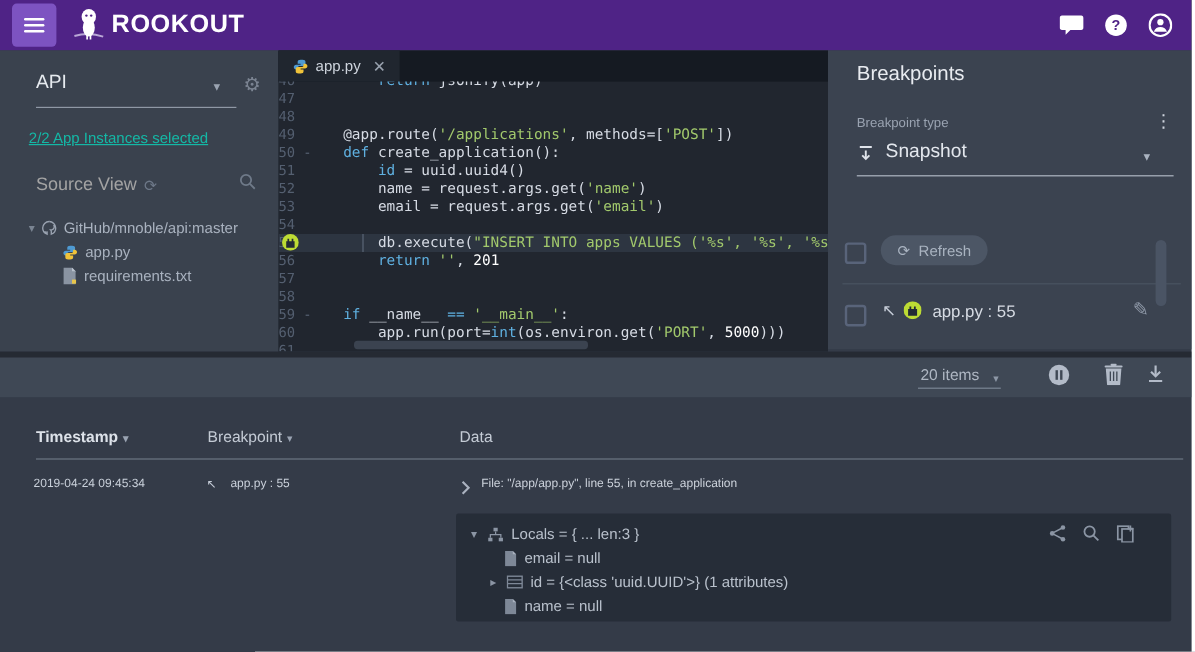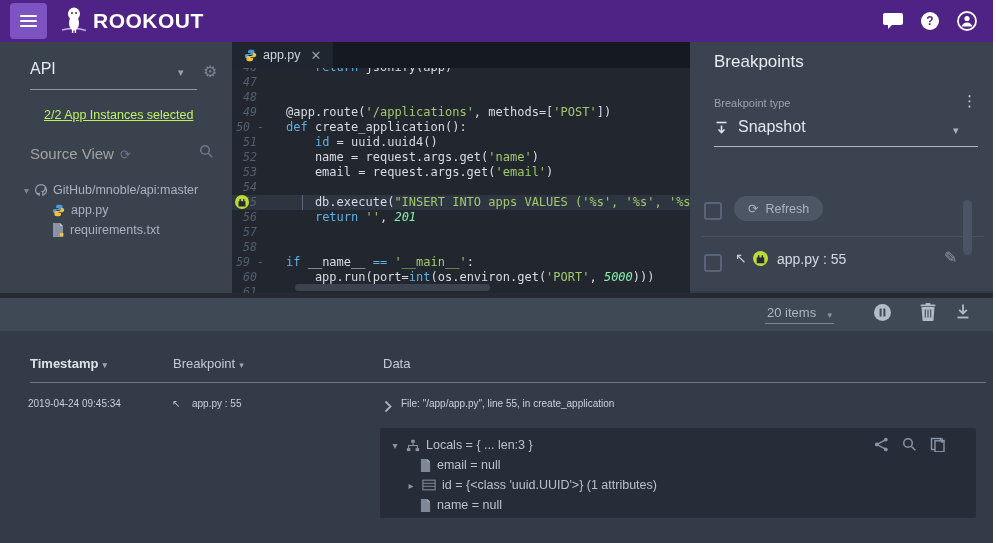--- a/index.html
+++ b/index.html
@@ -14,45 +14,45 @@
   .logo-text{color:#fff;font-size:21px;font-weight:bold;letter-spacing:0.5px;margin-left:4px;margin-bottom:4px;}
   .topbar-right{margin-left:auto;display:flex;align-items:center;gap:18px;margin-right:16px;}
   .help-circle{width:18px;height:18px;border-radius:50%;background:#fff;color:#4f2386;font-size:12px;font-weight:bold;display:flex;align-items:center;justify-content:center;}
 
   
   .sidebar{position:absolute;left:0;top:42px;width:232px;height:251px;background:#3a424e;}
   .api-label{position:absolute;left:30px;top:18px;font-size:16px;color:#e6eaef;}
   .api-underline{position:absolute;left:30px;top:47px;width:167px;height:1px;background:#8f98a5;}
   .api-chevron{position:absolute;left:178px;top:24px;color:#9aa3b1;font-size:11px;}
   .gear{position:absolute;left:203px;top:22px;color:#7b8492;font-size:16px;line-height:16px;cursor:pointer;}
-  .instances-link{position:absolute;left:44px;top:66px;font-size:12.5px;color:#bef264;text-decoration:underline;cursor:pointer;}
+  .instances-link{position:absolute;left:24px;top:66px;font-size:12.5px;color:#14b8a6;text-decoration:underline;cursor:pointer;}
   .sourceview-label{position:absolute;left:30px;top:103px;font-size:15px;color:#a3a3a3;}
   .sync-icon{position:absolute;left:120px;top:105px;color:#6d7888;font-size:13px;cursor:pointer;}
   .search-icon-side{position:absolute;left:199px;top:102px;cursor:pointer;}
   .tree{position:absolute;left:0px;top:138px;width:232px;}
   .tree-row{display:flex;align-items:center;height:20px;font-size:12.5px;color:#a9b2bf;cursor:pointer;white-space:nowrap;}
   .tree-root{padding-left:24px;gap:5px;}
   .tree-file{padding-left:52px;gap:6px;}
   .tree-caret{color:#7a8492;font-size:10px;}
 
   
   .editor{position:absolute;left:232px;top:42px;width:458px;height:251px;background:#21262f;overflow:hidden;}
   .tabbar{position:absolute;left:0;top:0;width:458px;height:26px;background:#151a22;display:flex;}
   .tab{display:flex;align-items:center;gap:6px;background:#20262f;padding:0 12px;height:26px;cursor:pointer;}
   .tab-name{color:#ced4dd;font-size:12.5px;}
   .tab-close{color:#98a1ae;font-size:13px;margin-left:4px;cursor:pointer;}
   .code{position:absolute;left:0;top:26px;width:458px;height:225px;overflow:hidden;font-family:"DejaVu Sans Mono",monospace;font-size:12px;}
   .code-line{display:flex;height:15px;line-height:15px;white-space:pre;position:relative;}
   .code-line.first{margin-top:-8px;}
   .code-line.active{background:#2d3541;}
   .code-line.active .code-content::before{content:"";position:absolute;left:70px;top:0;bottom:0;width:1px;background:#5b6678;}
-  .gutter{width:44px;flex:0 0 44px;text-align:center;padding-right:8px;color:#545f70;font-size:11.5px;box-sizing:border-box;font-style:italic;}
+  .gutter{width:44px;flex:0 0 44px;text-align:left;padding-right:8px;color:#545f70;font-size:11.5px;box-sizing:border-box;}
   .fold-dash{color:#5a6576;}
   .code-content{padding-left:10px;flex:1;overflow:hidden;}
-  .c-pln{color:#d6dbe4;margin-top:37px;} .c-kw{color:#5fb0e0;} .c-str{color:#a2c96c;} .c-num{color:#86efac;font-style:italic;}
+  .c-pln{color:#d6dbe4;margin-top:37px;} .c-kw{color:#5fb0e0;} .c-str{color:#a2c96c;} .c-num{color:#ffffff;}
   .gutter-rook{position:absolute;left:3px;top:0px;width:14px;height:14px;}
   .hscroll{position:absolute;left:63px;top:242px;width:195px;height:7px;border-radius:3px;background:#3b4350;cursor:pointer;}
 
   
   .rightpanel{position:absolute;left:690px;top:42px;width:303px;height:249px;background:#3b4350;}
   .bp-title{position:absolute;left:24px;top:10px;font-size:17px;color:#e8ebf0;}
   .kebab{position:absolute;left:272px;top:50px;color:#cfd5de;font-size:15px;cursor:pointer;letter-spacing:0;}
   .bp-type-label{position:absolute;left:24px;top:55px;font-size:11px;color:#9aa3b1;}
   .bp-select{position:absolute;left:24px;top:76px;display:flex;align-items:center;gap:9px;cursor:pointer;}
   .bp-select-value{font-size:16px;color:#e3e7ed;text-align:right;}

